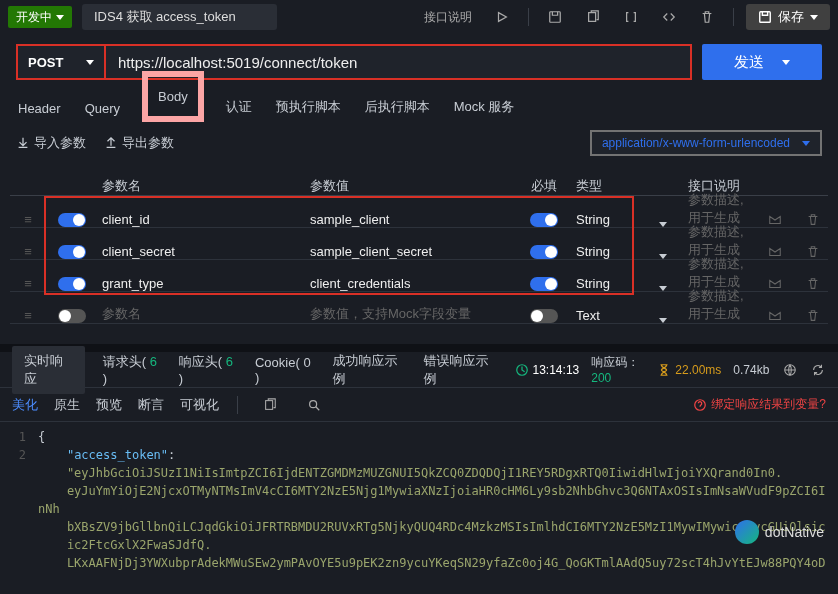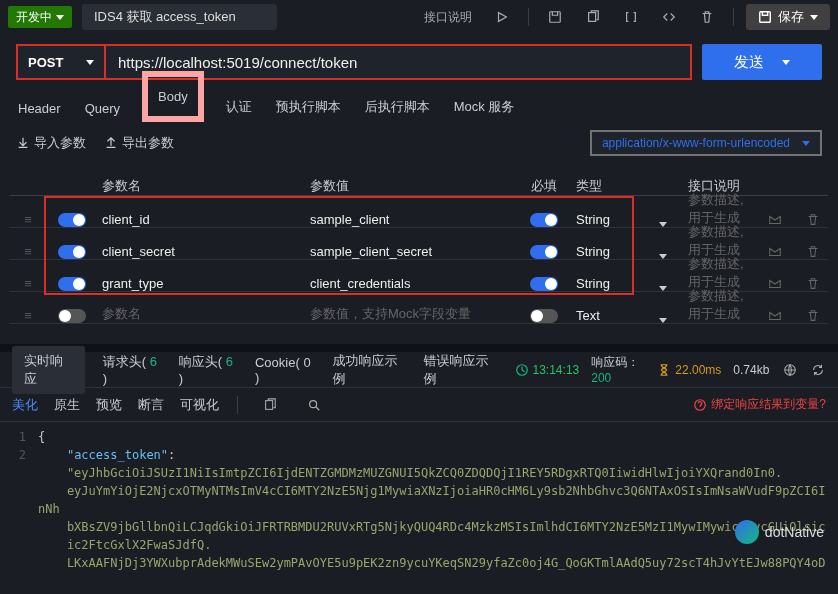--- a/index.html
+++ b/index.html
@@ -56,21 +56,21 @@
 .red-box.rows { left:44px; top:196px; width:590px; height:99px; }
 
 
 .resp-divider { height:8px; background:#0f1116; margin-top:20px; }
 .resp-tabs { height:36px; display:flex; align-items:center; padding:0 12px; gap:18px; border-bottom:1px solid #2d323b; background:#1a1d24; }
 .rtab { color:#c8cdd4; font-size:13px; cursor:pointer; }
 .rtab.active { background:#2a2e36; padding:6px 12px; border-radius:2px; }
 .rtab .cnt { color:#15b77e; }
 .rtab .cnt0 { color:#c8cdd4; }
 .resp-meta { margin-left:auto; display:flex; align-items:center; gap:12px; font-size:12px; }
-.meta-time { color:#22c55e; display:flex; align-items:flex-end; gap:4px; }
+.meta-time { color:#ffffff; display:flex; align-items:flex-end; gap:4px; }
 .meta-code { color:#c8cdd4; }
 .meta-code .ok { color:#15b77e; }
 .meta-dur { color:#d69b1c; display:flex; align-items:flex-end; gap:4px; }
 
 
 .beauty-row { height:34px; display:flex; align-items:center; padding:0 12px; gap:16px; border-bottom:1px solid #2d323b; }
 .btab { color:#c8cdd4; cursor:pointer; font-size:13px; }
 .btab.active { color:#4c8dff; }
 .bind-q { margin-left:auto; color:#ef4444; font-size:12px; display:flex; align-items:center; gap:4px; }
 

